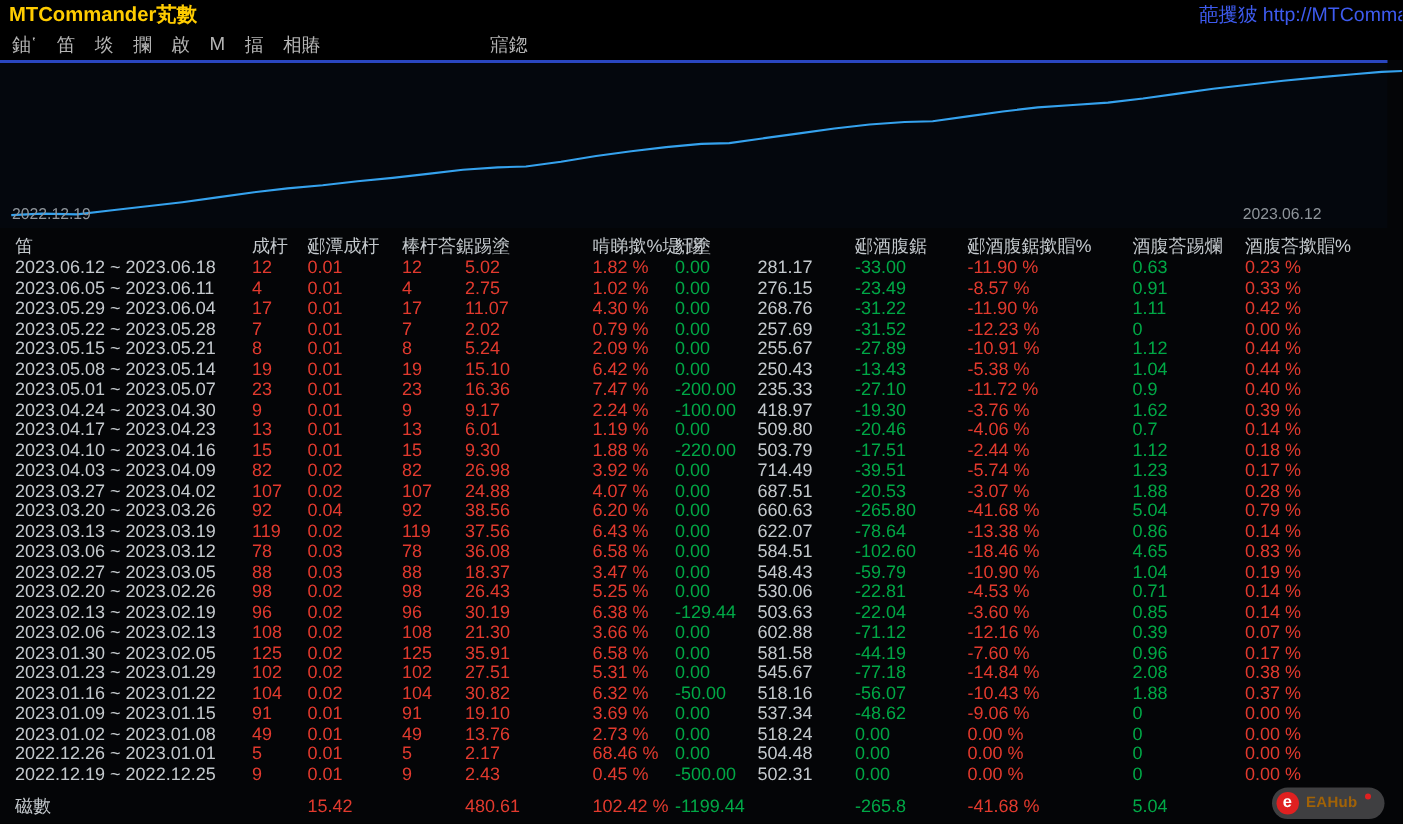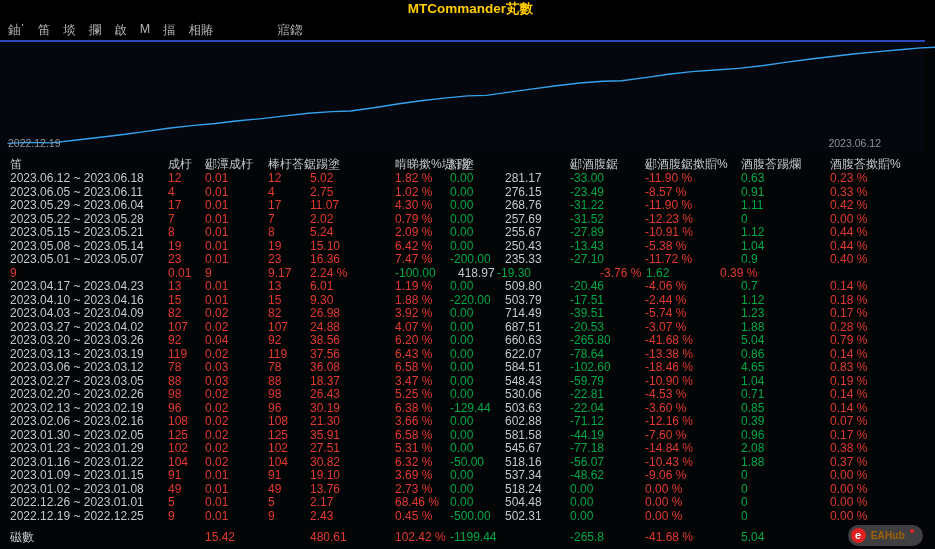--- a/index.html
+++ b/index.html
@@ -2,47 +2,47 @@
 <html><head>
 <meta charset="utf-8">
 <style>
   html,body{margin:0;padding:0;background:#000;}
   body{
     width:935px;height:549px;overflow:hidden;position:relative;
     font-family:"Liberation Sans",sans-serif;background:#040507;
   }
   
   .titlebar{height:20px;background:#000;display:flex;justify-content:space-between;
-    align-items:center;padding-left:6px;overflow:hidden;flex-direction:column;}
+    align-items:center;padding-left:6px;overflow:hidden;}
   .app-title{color:#ffcc00;font-size:13.5px;font-weight:700;white-space:nowrap;}
   .header-link{color:#3e5bef;font-size:13px;white-space:nowrap;margin-right:-8px;}
   
   .menubar{height:20px;background:#000;display:flex;align-items:center;
     padding-left:8px;color:#b4b4b4;font-size:12.5px;}
   .menu-items{display:flex;gap:13px;}
   .menu-item{white-space:nowrap;cursor:default;}
-  .menu-right{margin-left:64px;white-space:nowrap;font-family:Liberation Mono, monospace;}
+  .menu-right{margin-left:113px;white-space:nowrap;font-family:Liberation Mono, monospace;}
   
   .chart{position:absolute;top:40px;left:0;width:925px;height:112px;
     background:#04070d;border-top:2px solid #2a46c0;box-sizing:border-box;}
   .chart svg{position:absolute;left:0;top:1px;}
   .x-label{position:absolute;bottom:3px;color:#8f959b;font-size:10.5px;}
   .x-left{left:8px;} .x-right{right:44px;}
   
   .table-wrap{position:absolute;top:156px;left:0;width:935px;}
   .trow{display:grid;
     grid-template-columns:158px 37px 63px 42px 85px 55px 47px 73px 45px 95px 110px 60px;
     height:13.5px;line-height:13.5px;padding-left:10px;font-size:12px;}
   .trow.thead{height:16px;line-height:16px;}
   .cell{white-space:nowrap;overflow:visible;}
   .thead .cell{color:#c4c9cd;}
   .t-red{color:#e23a2e;} .t-green{color:#00a846;} .t-gray{color:#c4c9cd;}
   .right{text-align:left;}
   .pad8{padding-left:8px;} .pad30{padding-left:30px;}
-  .pad45{padding-left:31px;} .pad10{padding-left:10px;}
+  .pad45{padding-left:45px;} .pad10{padding-left:10px;}
   .trow.totals{margin-top:8px;}
   
   .badge{position:absolute;right:12px;bottom:3px;height:21px;display:flex;
     align-items:center;gap:5px;background:rgba(72,72,74,0.88);border-radius:11px;
     padding:0 9px 0 3px;}
   .badge-icon{width:15px;height:15px;border-radius:50%;background:#e02020;color:#fff;
     font-size:11px;line-height:15px;text-align:center;font-weight:700;}
   .badge-label{color:#a16207;font-size:10px;font-weight:700;letter-spacing:.2px;}
   .badge-dot{width:4px;height:4px;background:#e02020;border-radius:50%;
     align-self:flex-start;margin-top:4px;}
@@ -184,20 +184,21 @@
       <div class="cell col-profit t-red">16.36</div>
       <div class="cell col-ppct t-red">7.47 %</div>
       <div class="cell col-wd t-green right">-200.00</div>
       <div class="cell col-bal t-gray pad8">235.33</div>
       <div class="cell col-mdd t-green right">-27.10</div>
       <div class="cell col-mddp t-red pad30">-11.72 %</div>
       <div class="cell col-dd t-green pad45">0.9</div>
       <div class="cell col-ddp t-red pad10">0.40 %</div>
     </div>
     <div class="trow">
+      <div class="cell col-period t-gray">2023.04.24 ~ 2023.04.30</div>
       <div class="cell col-trades t-red">9</div>
       <div class="cell col-lots t-red">0.01</div>
       <div class="cell col-cnt t-red">9</div>
       <div class="cell col-profit t-red">9.17</div>
       <div class="cell col-ppct t-red">2.24 %</div>
       <div class="cell col-wd t-green right">-100.00</div>
       <div class="cell col-bal t-gray pad8">418.97</div>
       <div class="cell col-mdd t-green right">-19.30</div>
       <div class="cell col-mddp t-red pad30">-3.76 %</div>
       <div class="cell col-dd t-green pad45">1.62</div>
@@ -337,21 +338,21 @@
       <div class="cell col-profit t-red">30.19</div>
       <div class="cell col-ppct t-red">6.38 %</div>
       <div class="cell col-wd t-green right">-129.44</div>
       <div class="cell col-bal t-gray pad8">503.63</div>
       <div class="cell col-mdd t-green right">-22.04</div>
       <div class="cell col-mddp t-red pad30">-3.60 %</div>
       <div class="cell col-dd t-green pad45">0.85</div>
       <div class="cell col-ddp t-red pad10">0.14 %</div>
     </div>
     <div class="trow">
-      <div class="cell col-period t-gray">2023.02.06 ~ 2023.02.16</div>
+      <div class="cell col-period t-gray">2023.02.06 ~ 2023.02.13</div>
       <div class="cell col-trades t-red">108</div>
       <div class="cell col-lots t-red">0.02</div>
       <div class="cell col-cnt t-red">108</div>
       <div class="cell col-profit t-red">21.30</div>
       <div class="cell col-ppct t-red">3.66 %</div>
       <div class="cell col-wd t-green right">0.00</div>
       <div class="cell col-bal t-gray pad8">602.88</div>
       <div class="cell col-mdd t-green right">-71.12</div>
       <div class="cell col-mddp t-red pad30">-12.16 %</div>
       <div class="cell col-dd t-green pad45">0.39</div>

